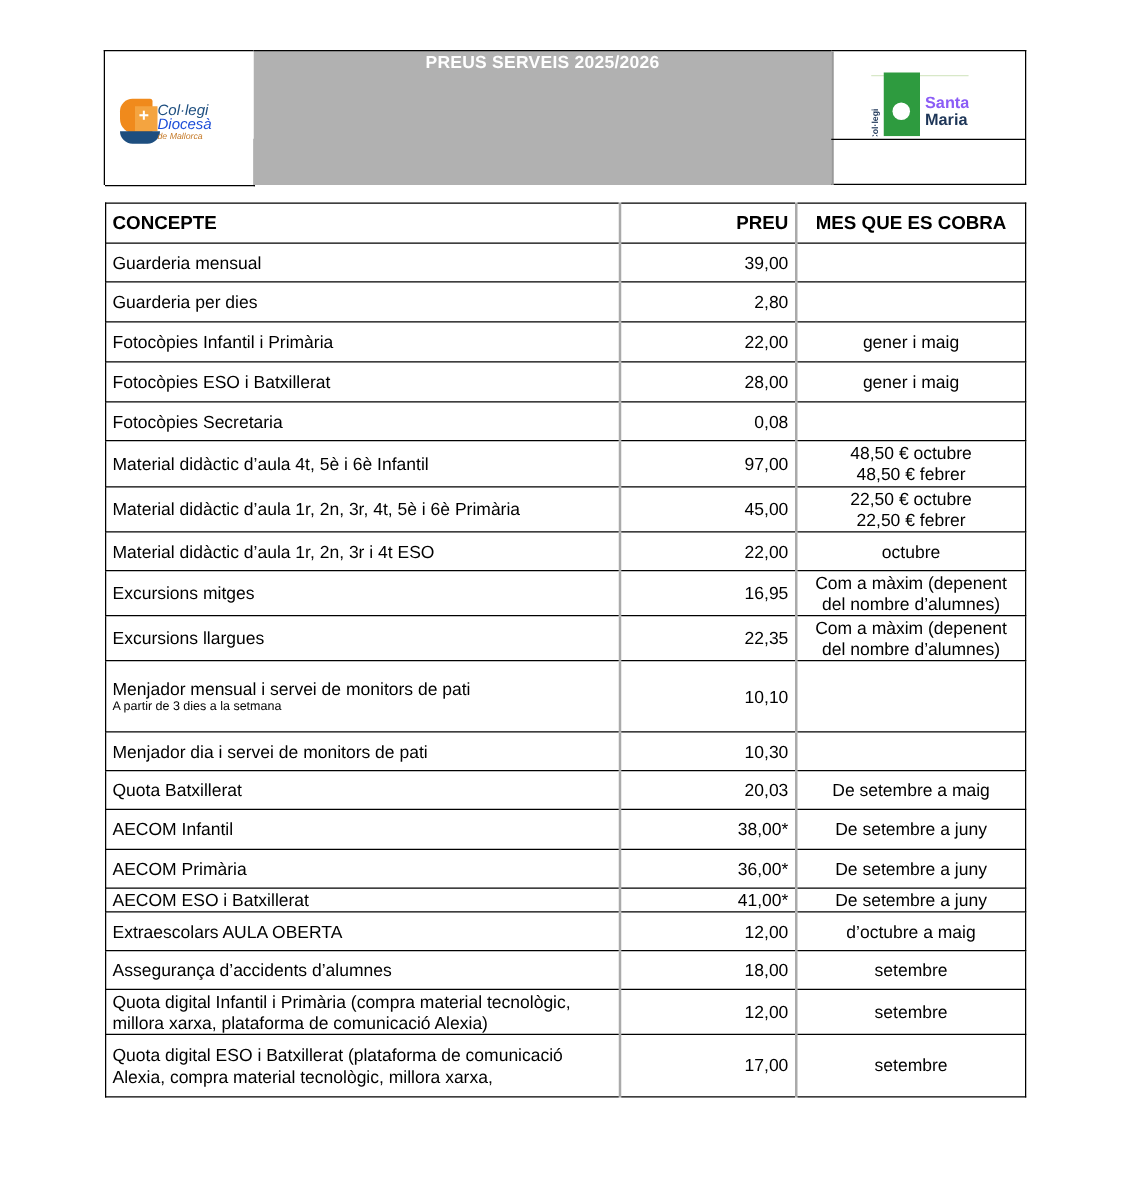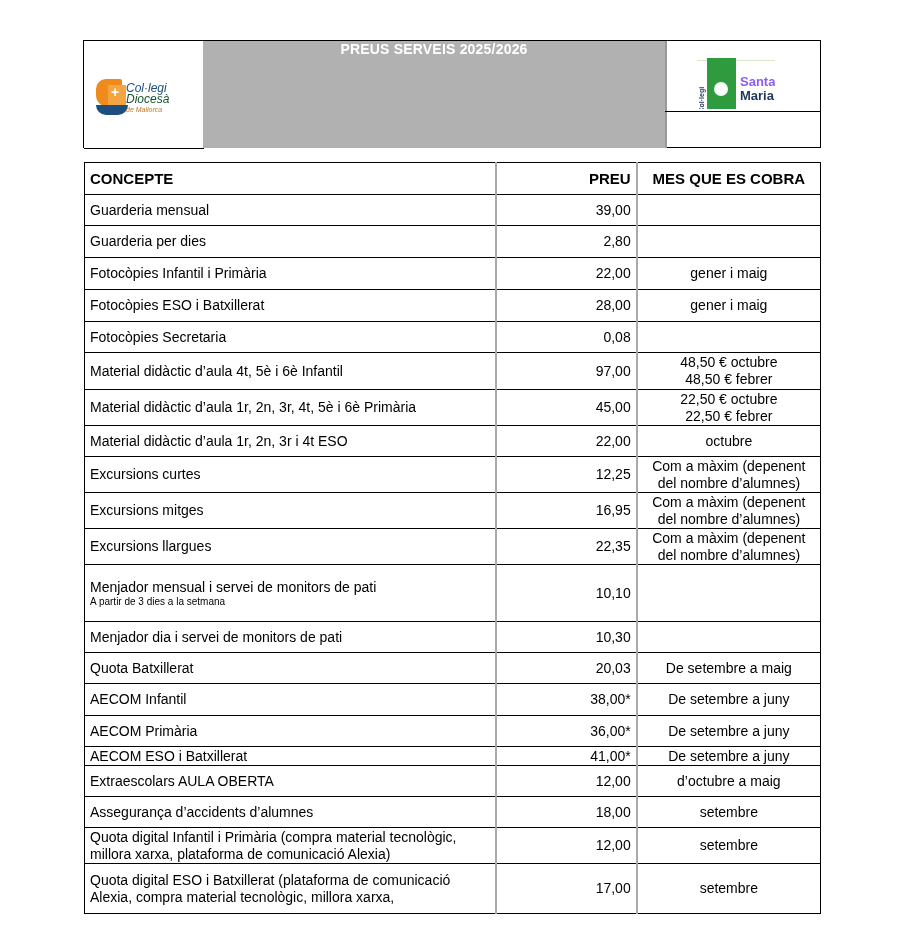--- a/index.html
+++ b/index.html
@@ -23,21 +23,21 @@
 
   
   .logo1 { position:absolute; left:12px; top:38px; width:90px; height:42px; }
   .logo1 .shape { position:absolute; left:0; top:0; width:26px; height:28px; background:#f08a1c;
                   border-radius:10px 2px 2px 12px; }
   .logo1 .shape2 { position:absolute; left:12px; top:6px; width:18px; height:20px; background:#f4a440; }
   .logo1 .plus { position:absolute; left:15px; top:5px; color:#fff; font-size:14px; font-weight:bold; }
   .logo1 .wave { position:absolute; left:0; top:26px; width:32px; height:10px; border-radius:0 0 16px 16px;
                  background:#1d4e7f; }
   .logo1 .t1 { position:absolute; left:30px; top:4px; font-size:12px; color:#1d4e7f; font-style:italic; line-height:11px; }
-  .logo1 .t2 { position:absolute; left:30px; top:15px; font-size:12px; color:#14532d; font-style:italic; line-height:11px; }
+  .logo1 .t2 { position:absolute; left:30px; top:15px; font-size:12px; color:#1d4ed8; font-style:italic; line-height:11px; }
   .logo1 .t3 { position:absolute; left:30px; top:27px; font-size:7px; color:#c57a28; font-style:italic; }
 
   .logo2 { position:absolute; left:30px; top:12px; width:80px; height:56px; overflow:hidden; }
   .logo2 .hline { position:absolute; left:2px; top:7px; width:78px; height:1px; background:#d8e8c8; }
   .logo2 .green { position:absolute; left:12px; top:5px; width:29px; height:51px; background:#2e9b3f; }
   .logo2 .dot { position:absolute; left:19px; top:29px; width:14px; height:14px; border-radius:50%; background:#fff; }
   .logo2 .vt { position:absolute; left:-14px; top:36px; transform:rotate(-90deg); font-size:7px; color:#1d3557; font-weight:bold; width:40px; }
   .logo2 .t1 { position:absolute; left:45px; top:22px; font-size:13px; color:#8b5cf6; font-weight:bold; line-height:13px; }
   .logo2 .t2 { position:absolute; left:45px; top:36px; font-size:13px; color:#1d3557; font-weight:bold; line-height:13px;text-align:center; }
 
@@ -129,25 +129,20 @@
         <td class="c1">Material didàctic d’aula 1r, 2n, 3r, 4t, 5è i 6è Primària</td>
         <td class="c2">45,00</td>
         <td class="c3">22,50 € octubre<br>22,50 € febrer</td>
       </tr>
       <tr style="height: 31px;">
         <td class="c1">Material didàctic d’aula 1r, 2n, 3r i 4t ESO</td>
         <td class="c2">22,00</td>
         <td class="c3">octubre</td>
       </tr>
       <tr style="height: 36px;">
-        <td class="c1">Excursions curtes</td>
-        <td class="c2">12,25</td>
-        <td class="c3">Com a màxim (depenent<br>del nombre d’alumnes)</td>
-      </tr>
-      <tr style="height: 36px;">
         <td class="c1">Excursions mitges</td>
         <td class="c2">16,95</td>
         <td class="c3">Com a màxim (depenent<br>del nombre d’alumnes)</td>
       </tr>
       <tr style="height: 36px;">
         <td class="c1">Excursions llargues</td>
         <td class="c2">22,35</td>
         <td class="c3">Com a màxim (depenent<br>del nombre d’alumnes)</td>
       </tr>
       <tr style="height: 57px;">

